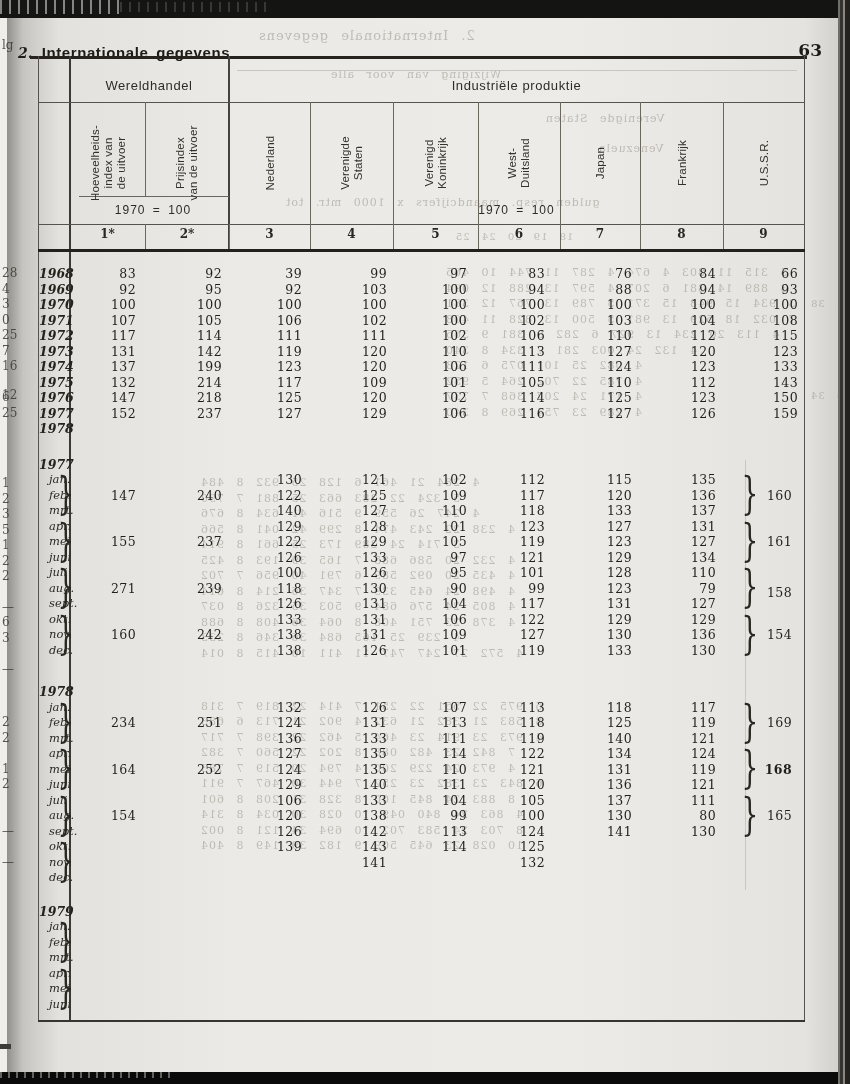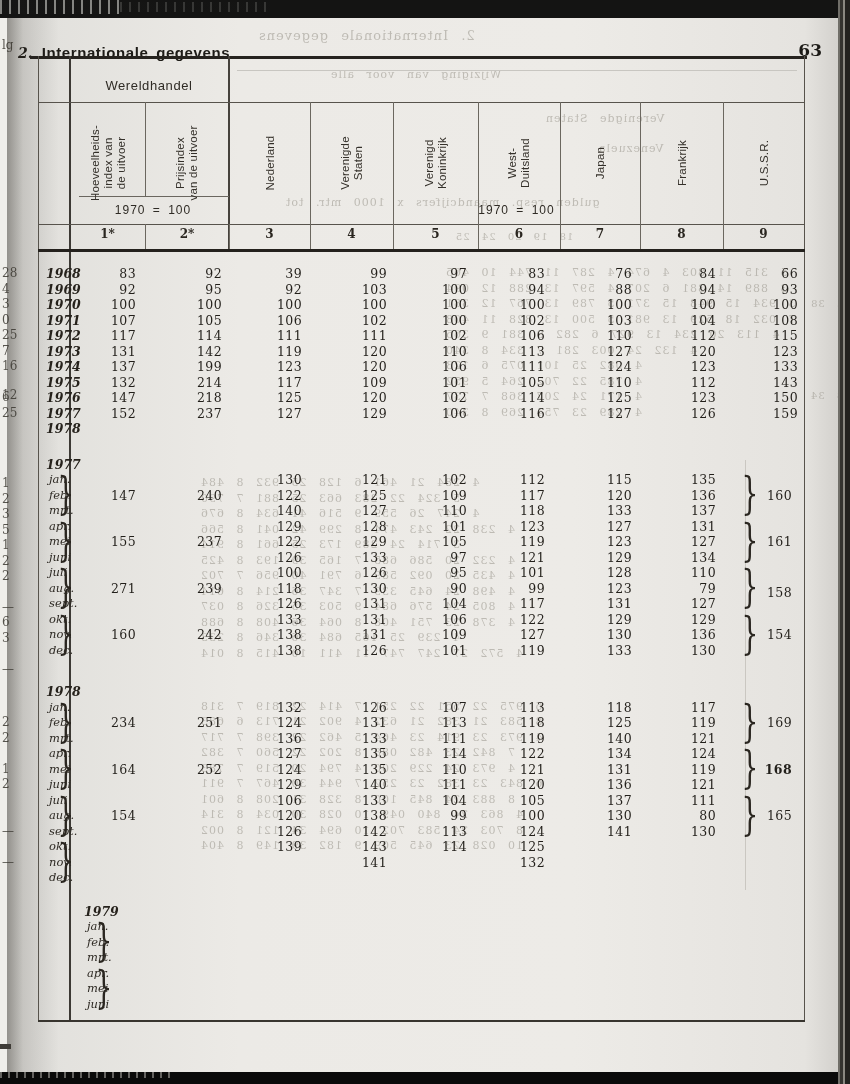--- a/index.html
+++ b/index.html
@@ -70,26 +70,26 @@
   .row .v:nth-child(2){padding-right:9px;}
   .row .v:nth-child(3){padding-right:7px;}
   .row .v:nth-child(4){padding-right:8px;}
   .row .v:nth-child(5){padding-right:6px;}
   .row .v:nth-child(6){padding-right:11px;}
   .row .v:nth-child(7){padding-right:15px;}
   .row .v:nth-child(8){padding-right:8px;}
   .row .v:nth-child(9){padding-right:7px;}
   .row .v:nth-child(10){padding-right:6px;}
   .ml{font:italic 11.5px "DejaVu Serif",serif;color:#2e2a24;padding-left:11px;}
-  .yl{font:italic bold 12.5px "DejaVu Serif",serif;color:#26221c;padding-left:8px;}
+  .yl{font:italic bold 12.5px "DejaVu Serif",serif;color:#26221c;padding-left:1px;}
   .sec{position:relative;}
   .sec-years{margin-top:16px;}
   .sec-m0{margin-top:20px;}
   .sec-m1{margin-top:26px;}
-  .sec-m2{margin-top:18px;margin-left:38px;}
+  .sec-m2{margin-top:18px;}
   .qbrace,.ubrace{position:absolute;width:18px;height:46px;line-height:46px;
     font-family:"DejaVu Serif",serif;font-size:44px;color:#2a2620;
     transform:scaleX(.6);text-align:center;}
   .qbrace{left:16px;}
   .ubrace{left:700px;}
   .uval{position:absolute;left:700px;width:60px;height:15.5px;line-height:15.5px;
     text-align:right;padding-right:6px;font:12.5px "DejaVu Serif",serif;
     color:#221f1a;letter-spacing:.4px;}
   
   #gutter{position:absolute;left:0;top:0;}
@@ -161,20 +161,21 @@
       <div class="vline v-lbl"></div>
       <div class="vline v-group"></div>
       <div class="hline h-groups"></div>
       <div class="hline h-sub12"></div>
       <div class="hline h-nums"></div>
       <div class="hline h-thick"></div>
       <div class="hline h-bottom"></div>
       <div class="v-bleedcol"></div>
 
       <div class="group-label gl-1">Wereldhandel</div>
+      <div class="group-label gl-2">Industriële produktie</div>
       <div class="base-label b-1">1970 = 100</div>
       <div class="base-label b-2">1970 = 100</div>
 
       <div id="thead">
           <div class="rot-cell" style="left: 63px; width: 75px;">
             <div class="rot-inner">Hoeveelheids-
 index van
 de uitvoer</div>
           </div>
           <div class="col-num" style="left: 63px; width: 75px;">1*</div>

